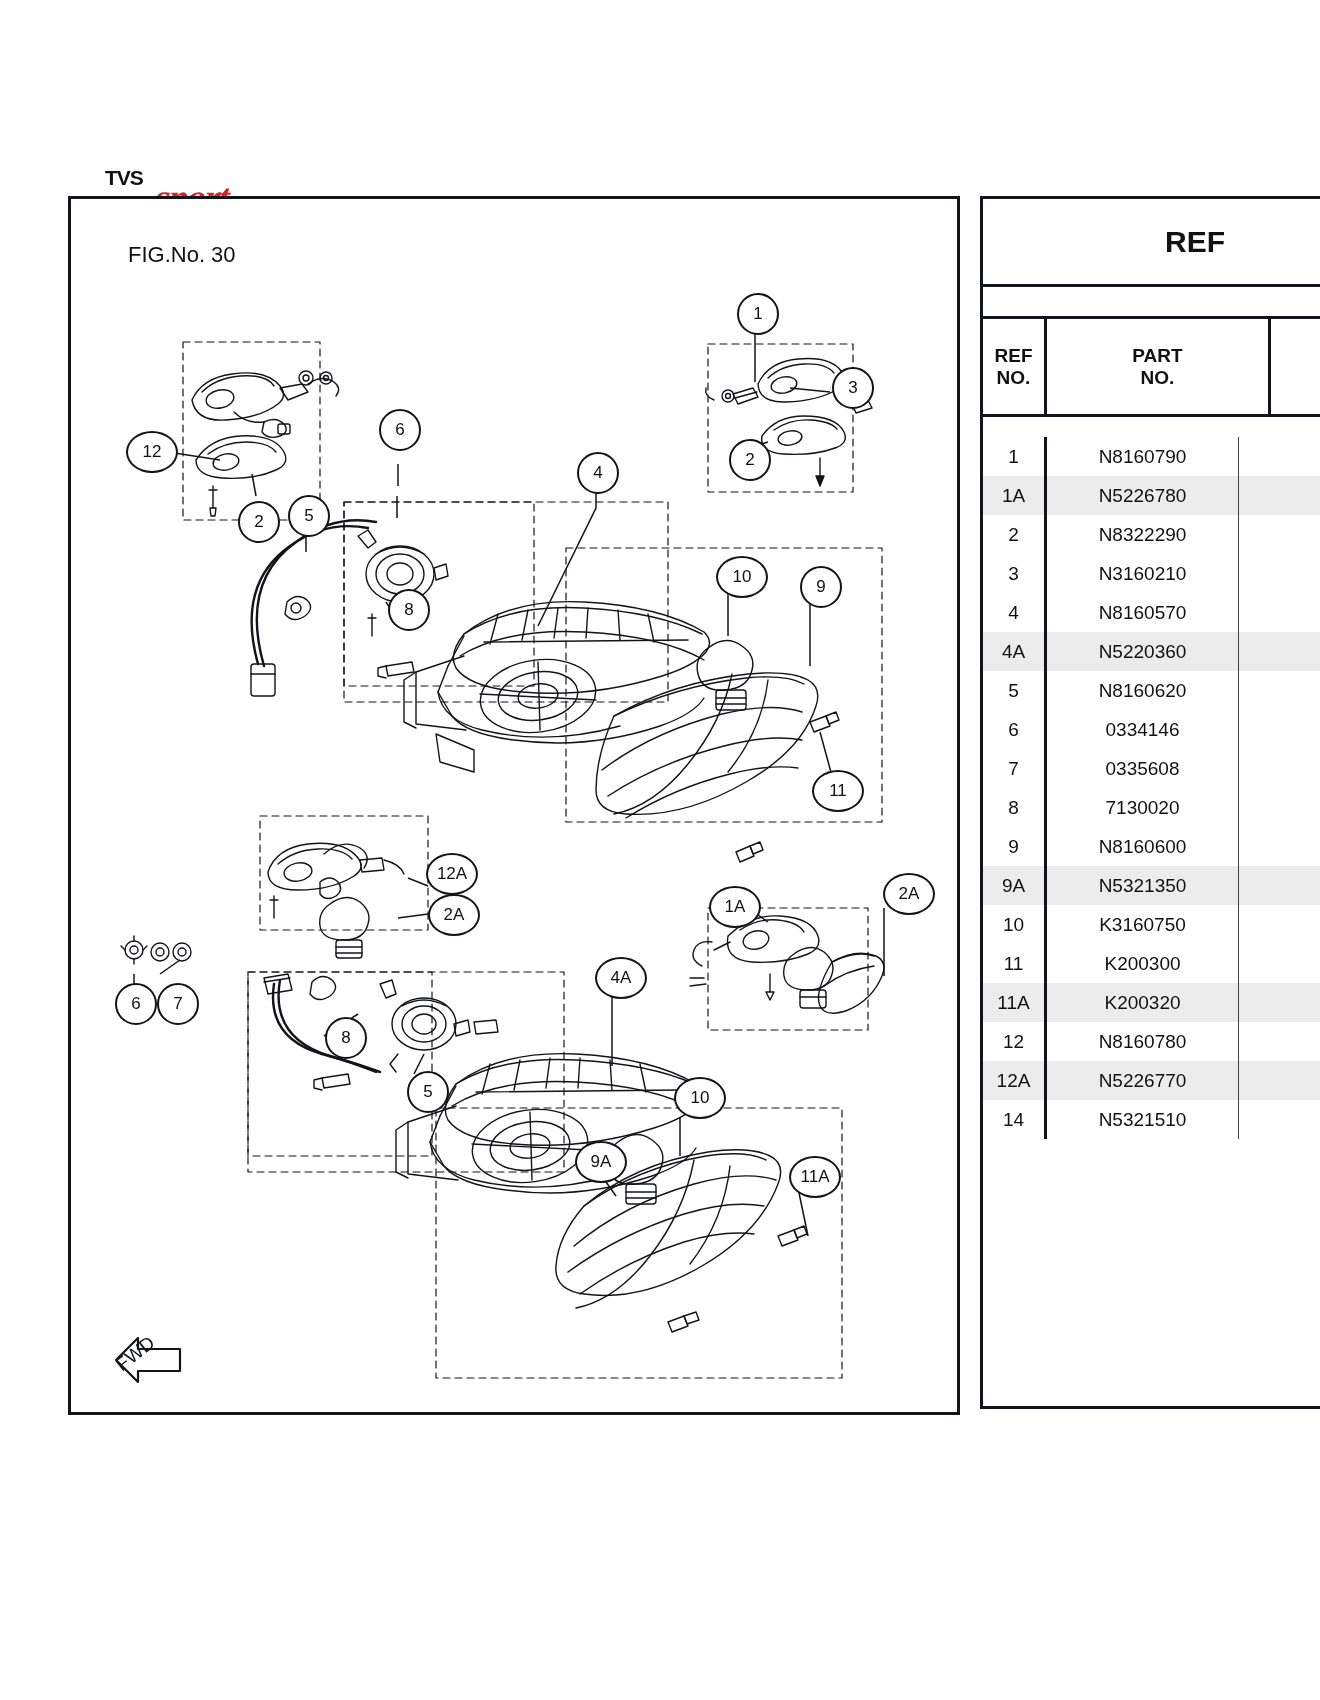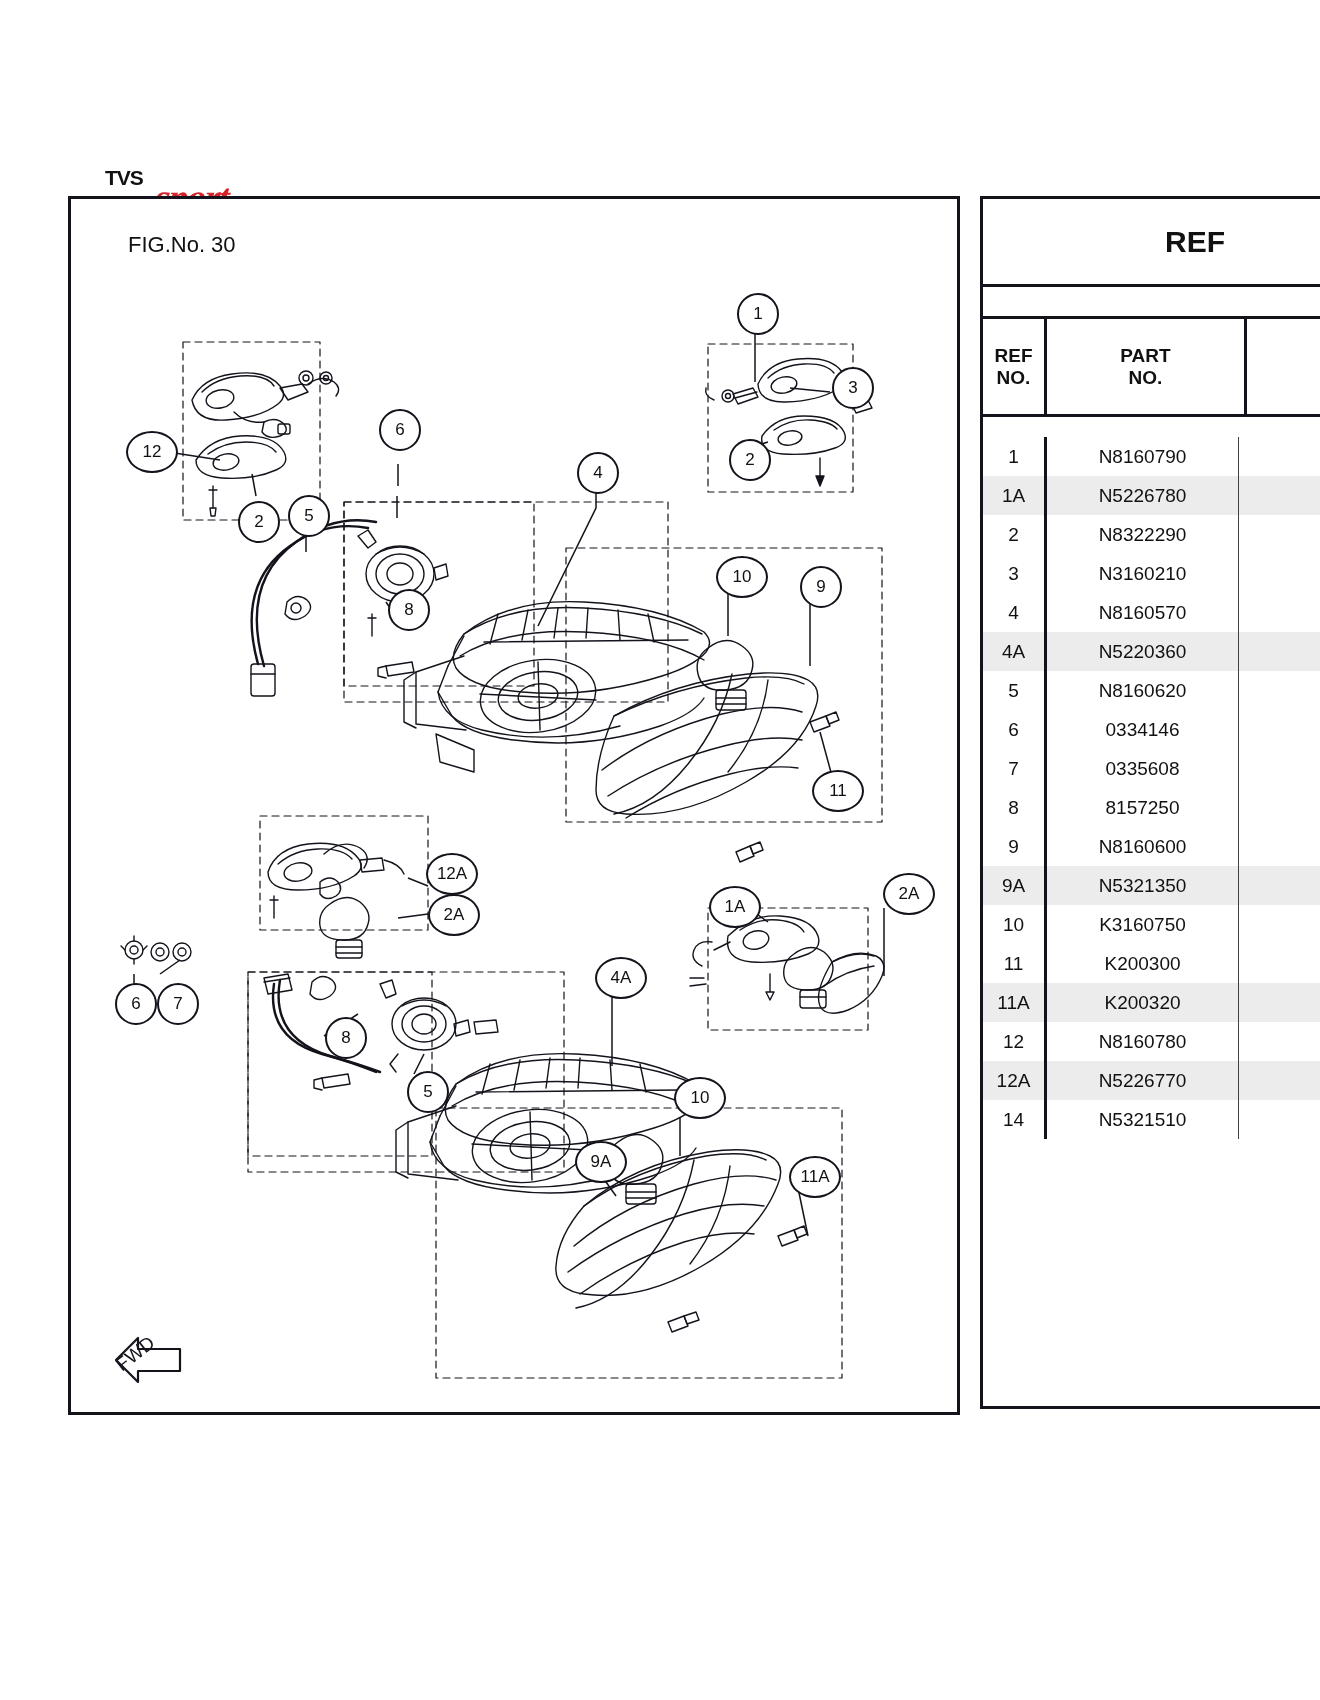--- a/index.html
+++ b/index.html
@@ -5,40 +5,40 @@
   html,body{margin:0;padding:0;background:#ffffff;}
   body{width:1320px;height:1700px;position:relative;font-family:"Liberation Sans",sans-serif;color:#111;}
   .page{position:absolute;left:0;top:0;width:1320px;height:1700px;margin-top:48px;}
 
   
   .frame{position:absolute;left:68px;top:148px;width:886px;height:1213px;border:3px solid #13131c;background:#fff;}
   .logo{position:absolute;left:95px;top:120px;width:270px;height:50px;background:#fff;}
   .logo-tvs{position:absolute;left:10px;top:-2px;font-weight:bold;font-size:21px;letter-spacing:-1px;color:#111;font-family:"Liberation Sans",sans-serif;}
   .logo-sport{position:absolute;left:60px;top:6px;font-size:40px;font-style:italic;font-weight:bold;color:#d6232a;font-family:"Liberation Serif",serif;letter-spacing:-2px;transform:skewX(-8deg);}
   .logo-swoosh{position:absolute;left:62px;top:52px;width:200px;height:8px;background:#d6232a;border-radius:6px;transform:skewX(-20deg);}
-  .fig-no{position:absolute;left:128px;top:184px;font-size:22px;color:#111;}
+  .fig-no{position:absolute;left:128px;top:194px;font-size:22px;color:#111;}
 
   .title{position:absolute;left:68px;top:1300px;width:886px;text-align:center;font-size:28px;color:#111;letter-spacing:.5px;}
 
   
   .fwd{position:absolute;left:108px;top:1272px;width:90px;height:68px;}
   .fwd svg{display:block;}
 
   
   .cal{position:absolute;border:2px solid #13131c;border-radius:50%;background:#fff;display:flex;align-items:center;justify-content:center;font-size:17px;color:#111;}
   .cal.sm{width:38px;height:38px;}
   .cal.md{width:48px;height:38px;border-radius:50%/50%;}
 
   
   .tbl{position:absolute;left:980px;top:148px;width:430px;height:1213px;border:3px solid #13131c;background:#fff;box-sizing:border-box;}
   .tbl-title{position:absolute;left:0;top:0;width:100%;height:88px;display:flex;align-items:center;justify-content:center;font-size:30px;font-weight:bold;border-bottom:3px solid #13131c;box-sizing:border-box;}
   .tbl-gap{position:absolute;left:0;top:88px;width:100%;height:32px;border-bottom:3px solid #13131c;box-sizing:border-box;}
   .hdr{position:absolute;left:0;top:120px;width:100%;height:98px;display:flex;border-bottom:3px solid #13131c;box-sizing:border-box;}
   .hdr .c1{width:64px;border-right:3px solid #13131c;display:flex;flex-direction:column;align-items:center;justify-content:center;font-weight:bold;font-size:19px;box-sizing:border-box;}
-  .hdr .c2{width:200px;border-right:3px solid #13131c;display:flex;flex-direction:column;align-items:center;justify-content:center;font-weight:bold;font-size:19px;box-sizing:border-box;}
+  .hdr .c2{width:224px;border-right:3px solid #13131c;display:flex;flex-direction:column;align-items:center;justify-content:center;font-weight:bold;font-size:19px;box-sizing:border-box;}
   .hdr .c3{flex:1;}
   .rows{position:absolute;left:0;top:218px;width:100%;bottom:0;}
   .row{display:flex;height:39px;box-sizing:border-box;}
   .row.alt{background:#ececec;}
   .row .c1{width:64px;border-right:3px solid #13131c;display:flex;align-items:center;justify-content:center;font-size:19px;box-sizing:border-box;}
   .row .c2{width:192px;border-right:1px solid #404040;display:flex;align-items:center;justify-content:center;font-size:19px;box-sizing:border-box;}
   .row .c3{flex:1;}
   .rows-top-pad{height:20px;}
 
   
@@ -382,21 +382,21 @@
           <div class="c2">0334146</div>
           <div class="c3"></div>
         </div>
         <div class="row">
           <div class="c1">7</div>
           <div class="c2">0335608</div>
           <div class="c3"></div>
         </div>
         <div class="row">
           <div class="c1">8</div>
-          <div class="c2">8157250</div>
+          <div class="c2">7130020</div>
           <div class="c3"></div>
         </div>
         <div class="row">
           <div class="c1">9</div>
           <div class="c2">N8160600</div>
           <div class="c3"></div>
         </div>
         <div class="row alt">
           <div class="c1">9A</div>
           <div class="c2">N5321350</div>

